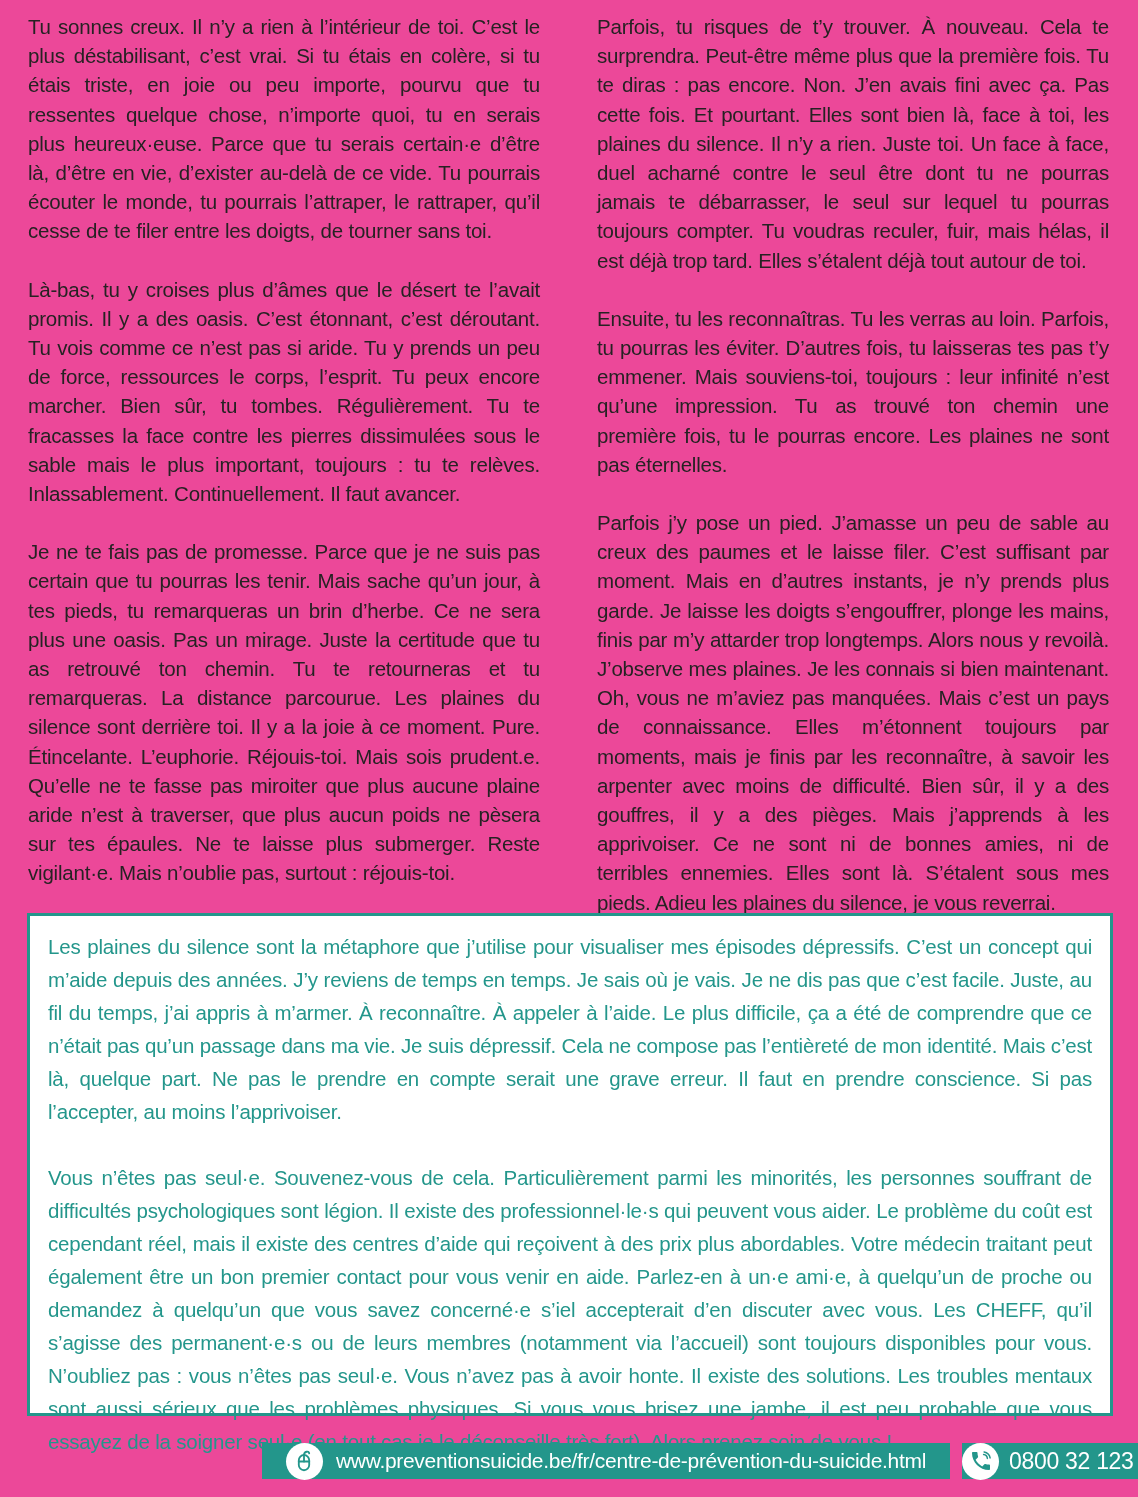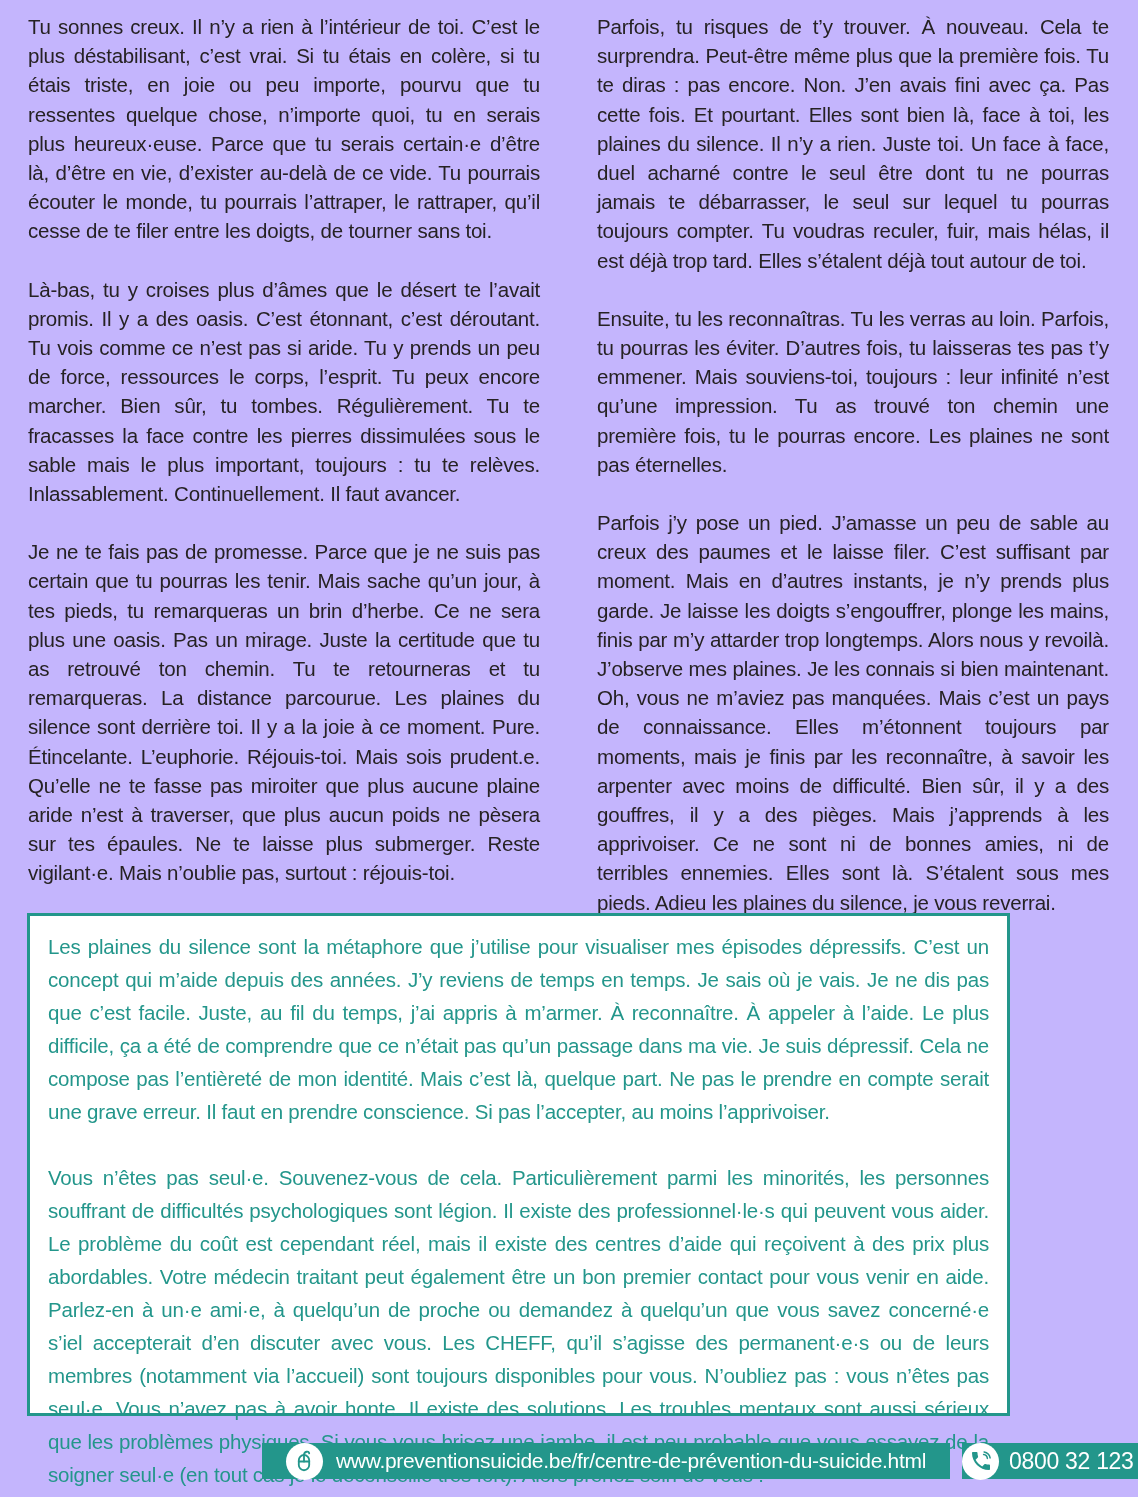--- a/index.html
+++ b/index.html
@@ -11,21 +11,21 @@
     width: 1138px;
     height: 1497px;
     font-family: "Liberation Sans", sans-serif;
     color: #262223;
   }
   .page {
     position: relative;
     width: 1138px;
     height: 1497px;
     overflow: hidden;
-    background: #c4b5fd;
+    background: #ec4899;
   }
 
   
   .columns {
     position: absolute;
     top: 12px;
     left: 28px;
     width: 1082px;
     display: flex;
     gap: 57px;
@@ -38,21 +38,21 @@
     letter-spacing: -0.2px;
   }
   .col p { margin: 0 0 29px 0; }
   .col p:last-child { margin-bottom: 13px; }
 
   
   .note-box {
     position: absolute;
     left: 27px;
     top: 913px;
-    width: 983px;
+    width: 1086px;
     height: 503px;
     box-sizing: border-box;
     border: 3px solid #23968b;
     padding: 14px 18px;
     color: #23968b;
     text-align: justify;
     font-size: 20.5px;
     line-height: 33px;
     letter-spacing: -0.2px;
     background: #ffffff;

